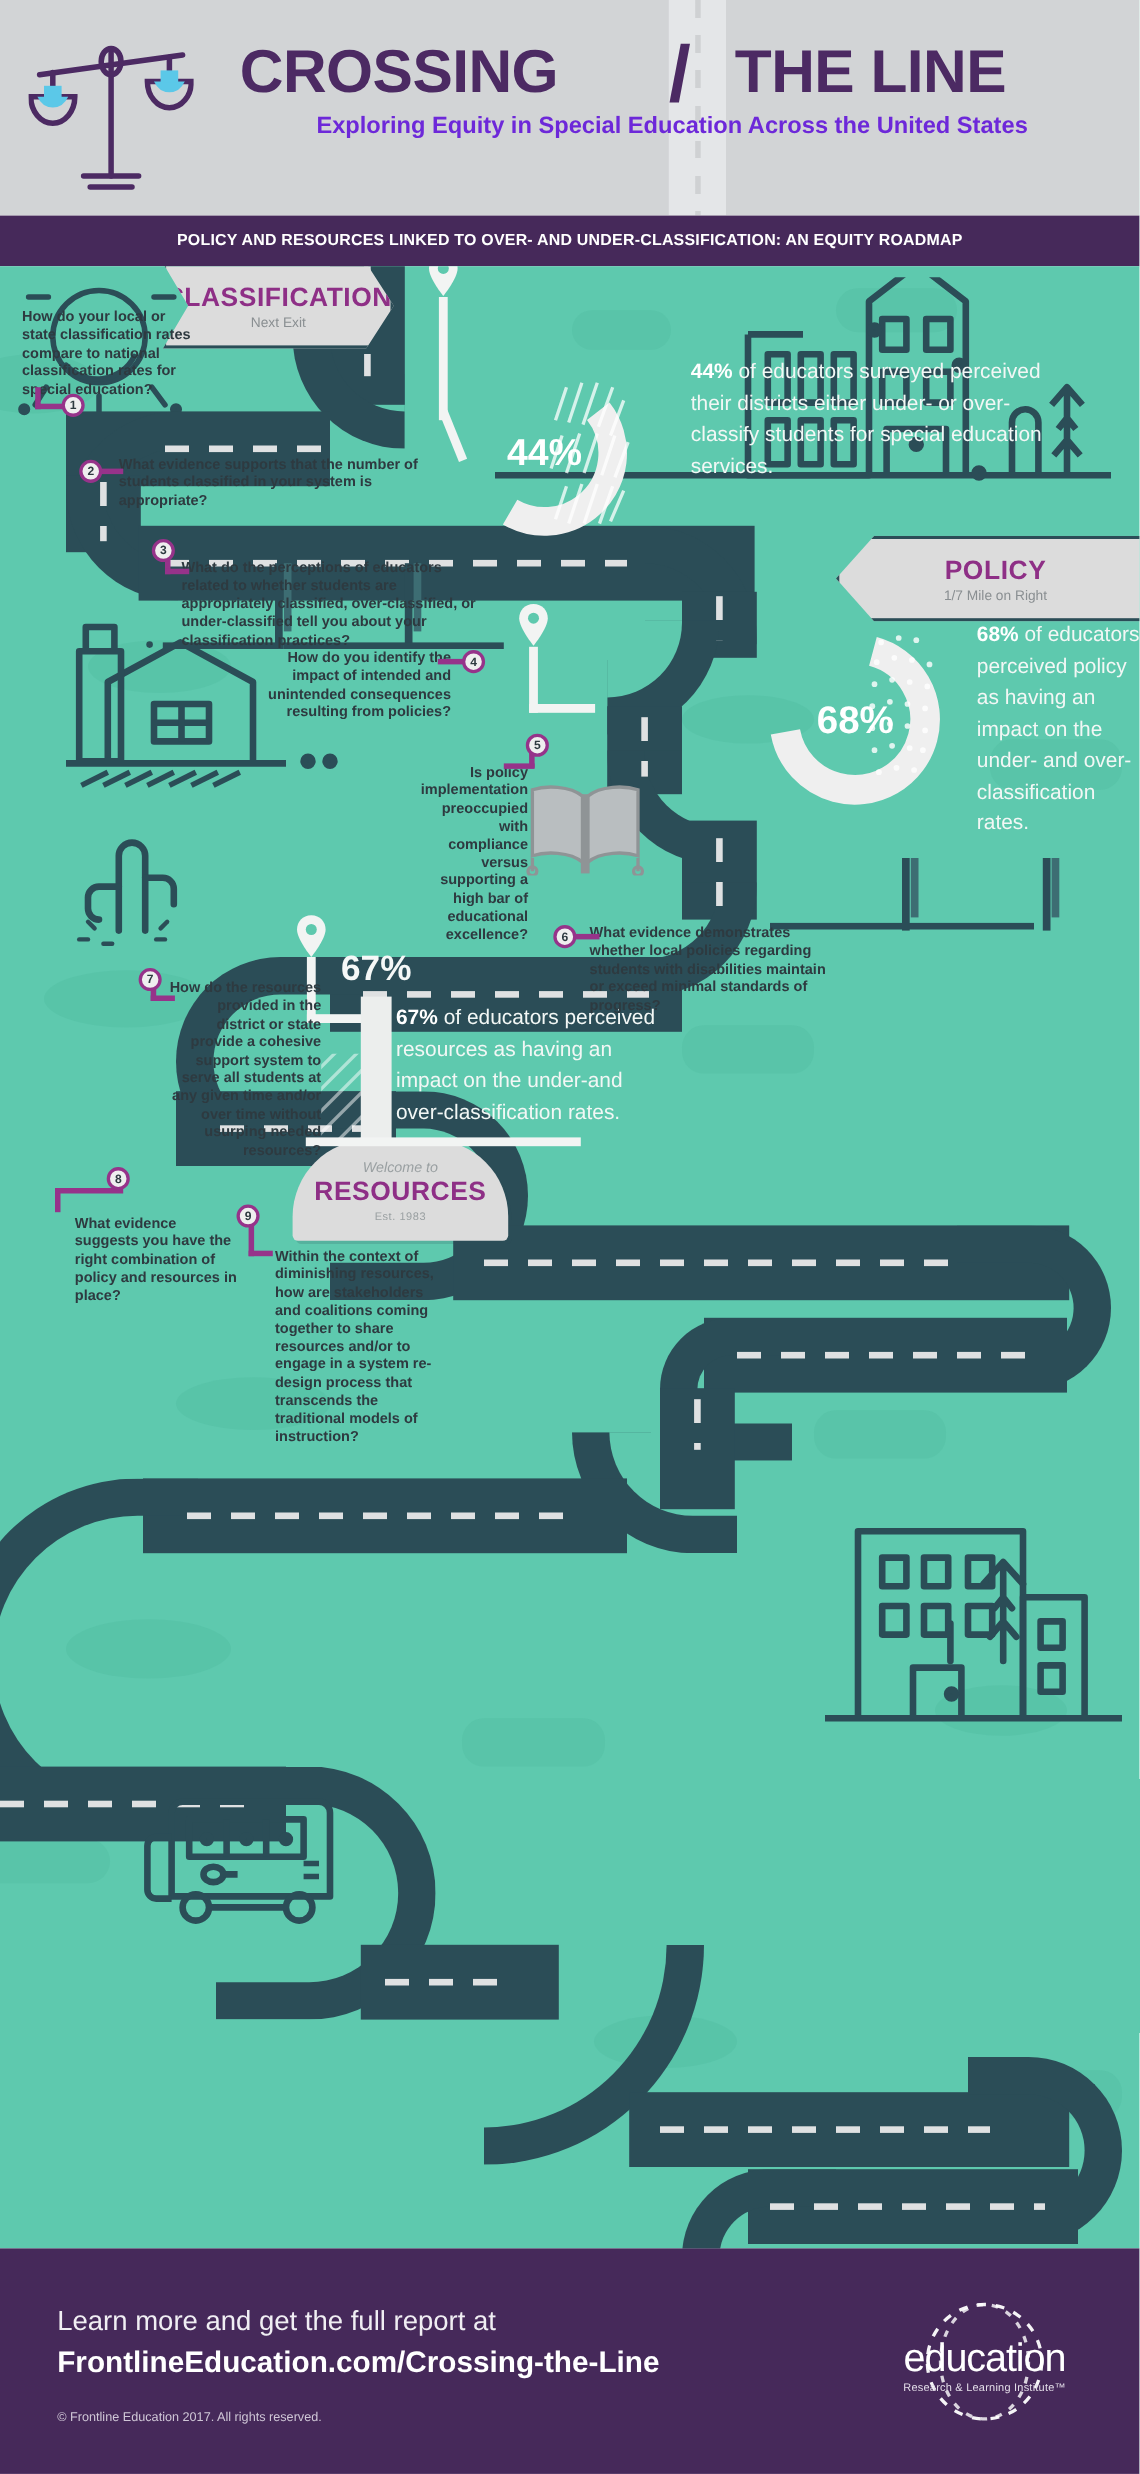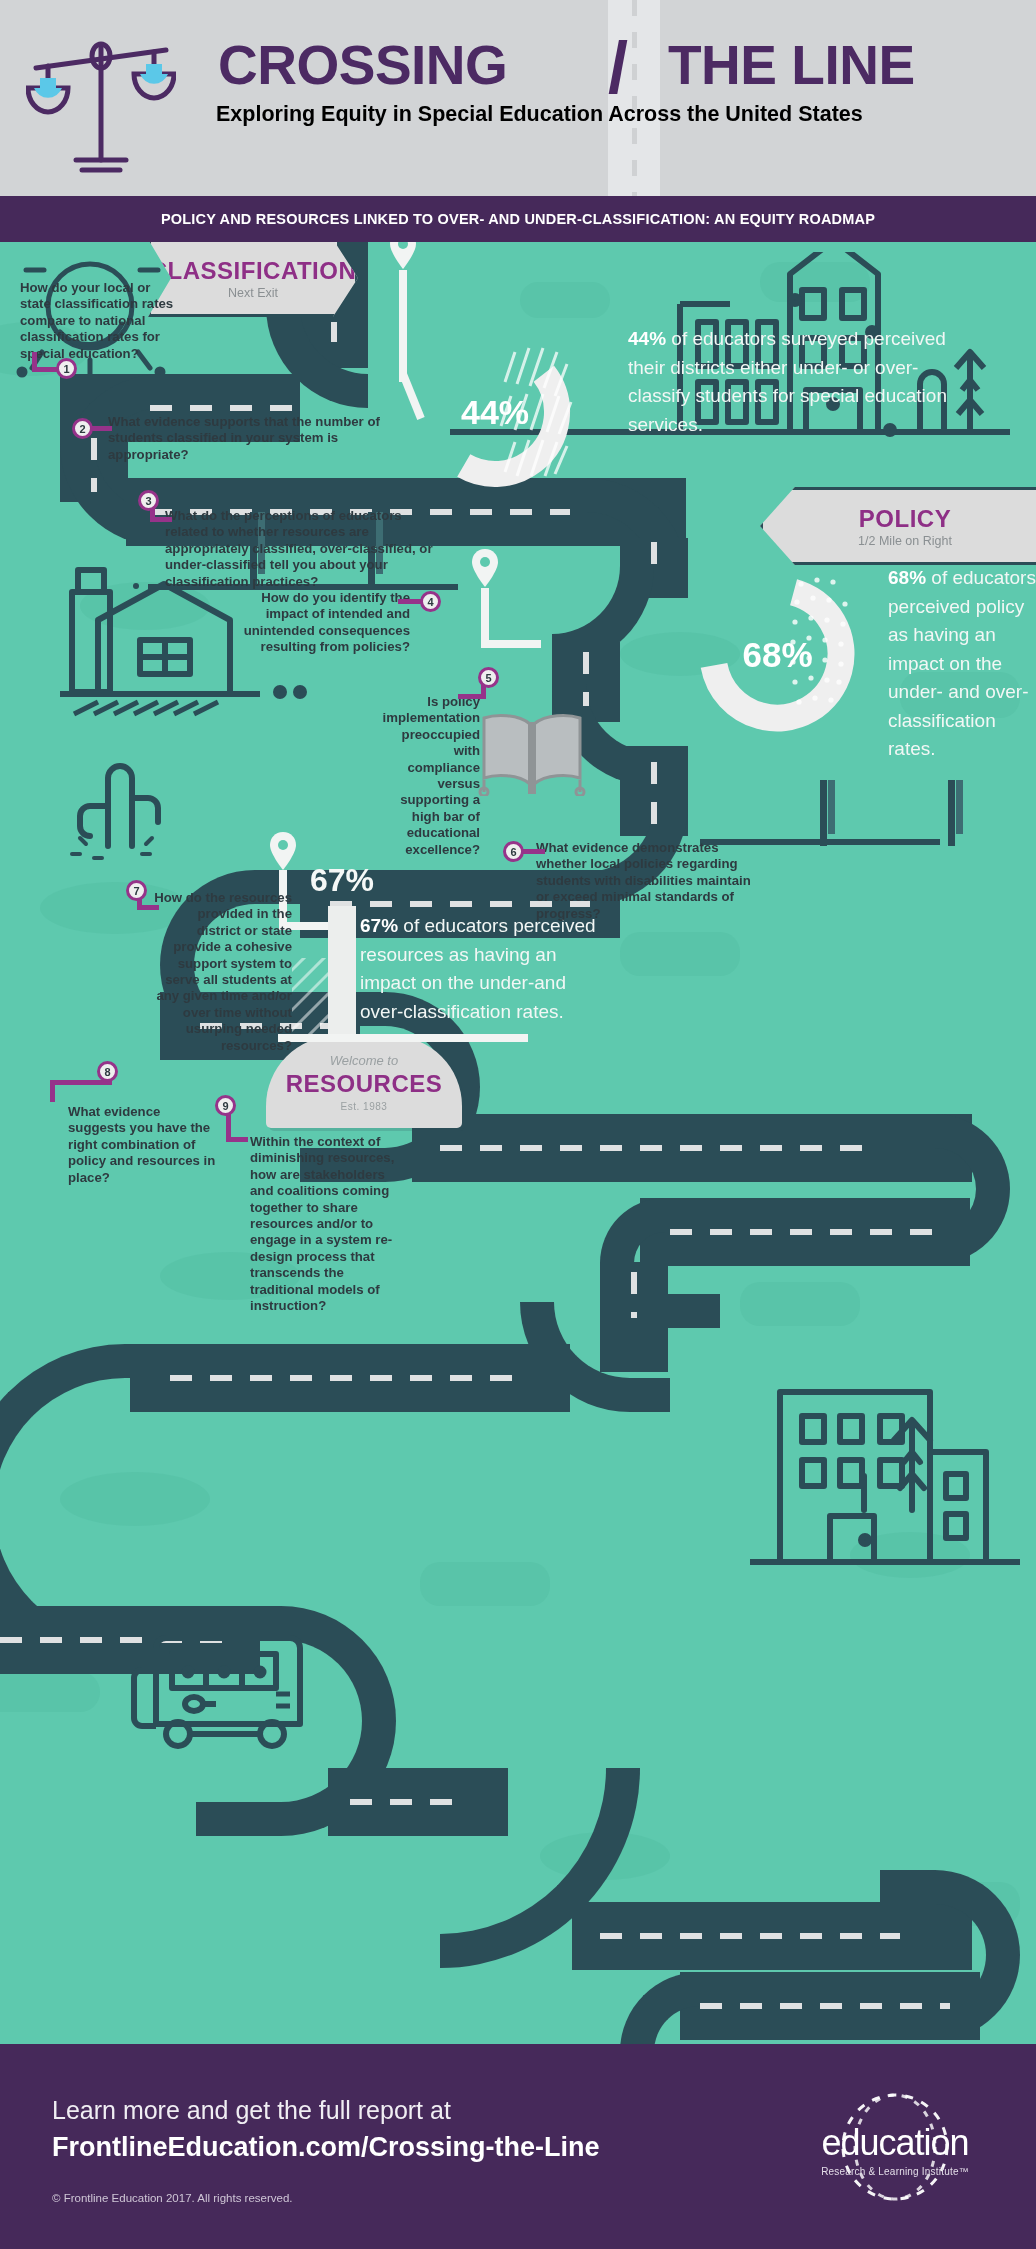--- a/index.html
+++ b/index.html
@@ -27,22 +27,22 @@
     position:absolute; left:218px; top:34px; width:700px; height:62px;
     font-size:55px; font-weight:bold; color:#4c2a63; letter-spacing:-0.5px;
     line-height:62px; white-space:nowrap;
   }
   .brand-slash {
     position:absolute; left:608px; top:28px; width:60px; height:80px;
     font-size:72px; color:#4c2a63; font-weight:bold; line-height:80px;
   }
   .brand-sub {
     position:absolute; left:216px; top:100px; width:790px;
-    font-size:21.5px; font-weight:bold; color:#000000; line-height:28px;
-    text-align:left; white-space:nowrap;
+    font-size:21.5px; font-weight:bold; color:#6d28d9; line-height:28px;
+    text-align:center; white-space:nowrap;
   }
 
   
   .banner {
     position:absolute; left:0; top:196px; width:1036px; height:46px;
     background:#46295a; color:#ffffff;
     display:flex; align-items:center; justify-content:center;
   }
   .banner span {
     font-size:14.5px; font-weight:bold; letter-spacing:0.2px; white-space:nowrap;
@@ -354,21 +354,21 @@
     <div class="sign-sub">Next Exit</div>
   </div>
 
   <div class="sign-post" style="left:820px;top:290px;width:7px;height:66px;top:538px;"></div>
   <div class="sign-post2" style="left:828px;top:538px;width:7px;height:54px;"></div>
   <div class="sign-post" style="left:948px;top:538px;width:7px;height:66px;"></div>
   <div class="sign-post2" style="left:956px;top:538px;width:7px;height:54px;"></div>
   <div class="sign-arrow" style="left:760px;top:245px;width:290px;height:78px;
               clip-path:polygon(12% 0,100% 0,100% 100%,12% 100%,0 50%);">
     <div class="sign-title">POLICY</div>
-    <div class="sign-sub">1/2 Mile on Right</div>
+    <div class="sign-sub">1/7 Mile on Right</div>
   </div>
 
   <div class="resource-sign" style="left:266px;top:794px;width:196px;height:92px;">
     <div class="rs-welcome">Welcome to</div>
     <div class="rs-title">RESOURCES</div>
     <div class="rs-est">Est. 1983</div>
   </div>
 
   <svg class="pin" style="left:388px;top:-13px;width:30px;height:42px;">
     <path d="M15 2 C7 2 2 8 2 15 C2 24 15 40 15 40 C15 40 28 24 28 15 C28 8 23 2 15 2 Z" fill="#f2f4f3"></path>
@@ -525,21 +525,21 @@
 
   <div class="q-text" style="left:20px;top:38px;width:158px;">How do your local or state classification rates compare to national classification rates for special education?</div>
   <div class="connector" style="left:32px;top:110px;width:5px;height:20px;"></div>
   <div class="connector" style="left:32px;top:125px;width:36px;height:5px;"></div>
   <div class="q-badge" style="left:56px;top:116px;">1</div>
 
   <div class="q-text" style="left:108px;top:172px;width:300px;">What evidence supports that the number of students classified in your system is appropriate?</div>
   <div class="connector" style="left:92px;top:184px;width:20px;height:5px;"></div>
   <div class="q-badge" style="left:72px;top:176px;">2</div>
 
-  <div class="q-text" style="left:165px;top:266px;width:272px;">What do the perceptions of educators related to whether resources are appropriately classified, over-classified, or under-classified tell you about your classification practices?</div>
+  <div class="q-text" style="left:165px;top:266px;width:272px;">What do the perceptions of educators related to whether students are appropriately classified, over-classified, or under-classified tell you about your classification practices?</div>
   <div class="connector" style="left:150px;top:258px;width:5px;height:22px;"></div>
   <div class="connector" style="left:150px;top:275px;width:22px;height:5px;"></div>
   <div class="q-badge" style="left:138px;top:248px;">3</div>
 
   <div class="q-text" style="left:222px;top:348px;width:188px;text-align:right;">How do you identify the impact of intended and unintended consequences resulting from policies?</div>
   <div class="connector" style="left:398px;top:357px;width:30px;height:5px;"></div>
   <div class="q-badge" style="left:420px;top:349px;">4</div>
 
   <div class="q-text" style="left:380px;top:452px;width:100px;text-align:right;">Is policy implementation preoccupied with compliance versus supporting a high bar of educational excellence?</div>
   <div class="connector" style="left:458px;top:452px;width:28px;height:5px;"></div>

